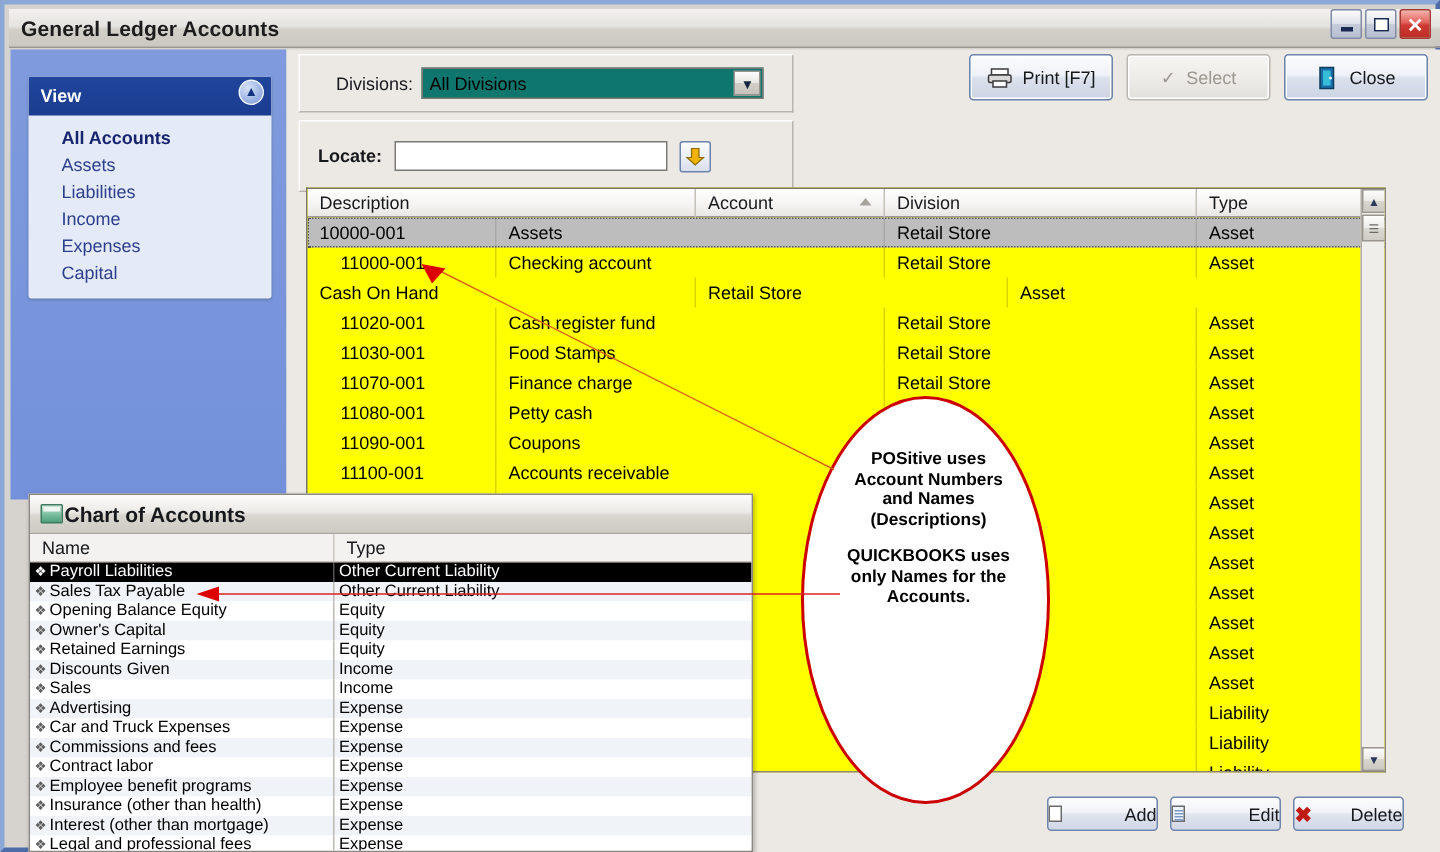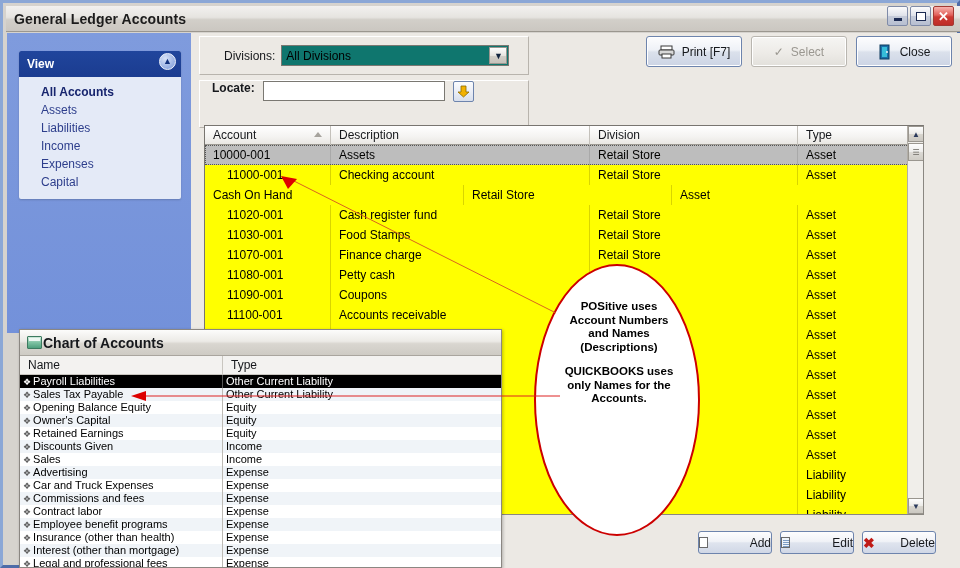--- a/index.html
+++ b/index.html
@@ -139,21 +139,21 @@
     font-size: 12px; color: #16181c;
     box-shadow: inset 0 0 0 1px #ffffff;
   }
   .tbtn.disabled { color: #9a9790; border-color: #b9b6b0; background: linear-gradient(to bottom,#f6f5f3 0%,#eceae6 60%,#e2e0db 100%); }
 
   .locate-bar {
     position: absolute; left: 8px; top: 47px; width: 330px; height: 48px;
     background: #ece9e4;
     border: 1px solid #b8b4ad;
     border-top-color: #ffffff; border-left-color: #ffffff;
-    display: flex; align-items: flex-start; padding-left: 12px;
+    display: flex; align-items: center; padding-left: 12px;
   }
   .locate-lbl { font-size: 12px; font-weight: bold; color: #16181c; }
   .locate-input {
     margin-left: 8px; width: 182px; height: 20px;
     background: #ffffff; border: 1px solid #7a7872;
   }
   .locate-go {
     margin-left: 8px; width: 21px; height: 21px;
     border: 1px solid #6d84ad; border-radius: 2px;
     background: linear-gradient(to bottom,#fbfcfe 0%, #e9edf5 55%, #d8dfec 100%);
@@ -391,25 +391,25 @@
         <input class="locate-input" type="text" value="" placeholder="" style="">
         <div class="locate-go">
           <svg width="13" height="13" viewBox="0 0 13 13">
             <path d="M9 1 L9 7 L12 7 L6.5 12 L1 7 L4 7 L4 1 Z" fill="#f2b203" stroke="#8a6a00" stroke-width="0.8"></path>
           </svg>
         </div>
       </div>
 
       <div class="grid">
         <div class="grid-head">
+          <div class="gh col-desc">Description</div>
           <div class="gh col-acct">
             <span>Account</span>
             <span class="sort-arrow"></span>
           </div>
-          <div class="gh col-desc">Description</div>
           <div class="gh col-div">Division</div>
           <div class="gh col-type">Type</div>
         </div>
         <div id="grid-body">
             <div class="grow sel">
               <div class="gc col-acct">10000-001</div>
               <div class="gc col-desc">Assets</div>
               <div class="gc col-div">Retail Store</div>
               <div class="gc col-type">Asset</div>
             </div>

